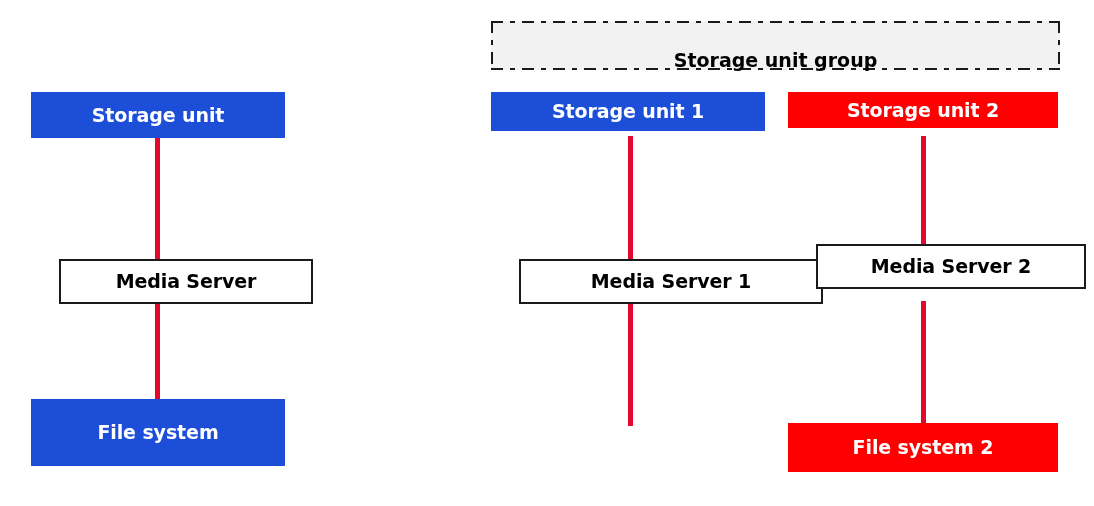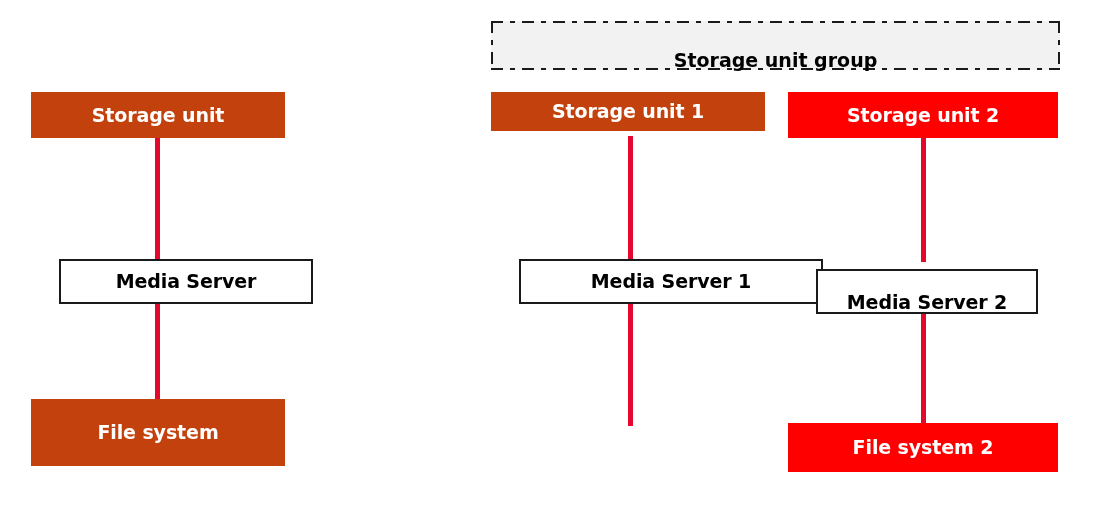--- a/index.html
+++ b/index.html
@@ -38,21 +38,21 @@
     z-index: 2;
     font-size: 19px;
     letter-spacing: -0.1px;
   }
   .node-label {
     display: block;
     line-height: 1;
   }
 
   .node.blue {
-    background: #c2410c;
+    background: #1d4ed8;
     color: #ffffff;
     font-weight: bold;
   }
   .node.red {
     background: #FF0000;
     color: #ffffff;
     font-weight: bold;
   }
   .node.plain {
     background: #ffffff;
@@ -125,25 +125,25 @@
 
   <div class="node blue" style="left:491px; top:92px; width:274px; height:39px;">
     <span class="node-label">Storage unit 1</span>
   </div>
 
   <div class="node plain" style="left:491px; top:259px; width:304px; height:45px;">
     <span class="node-label">Media Server 1</span>
   </div>
 
 
-  <div class="node red" style="left:788px; top:92px; width:270px; height:46px;">
+  <div class="node red" style="left:788px; top:92px; width:270px; height:36px;">
     <span class="node-label">Storage unit 2</span>
   </div>
 
-  <div class="node plain" style="left:788px; top:269px; width:222px; height:45px;align-items:flex-end;">
+  <div class="node plain" style="left:788px; top:244px; width:270px; height:45px;">
     <span class="node-label">Media Server 2</span>
   </div>
 
   <div class="node red" style="left:788px; top:423px; width:270px; height:49px;">
     <span class="node-label">File system 2</span>
   </div>
 
 </div>
 
 </body></html>

